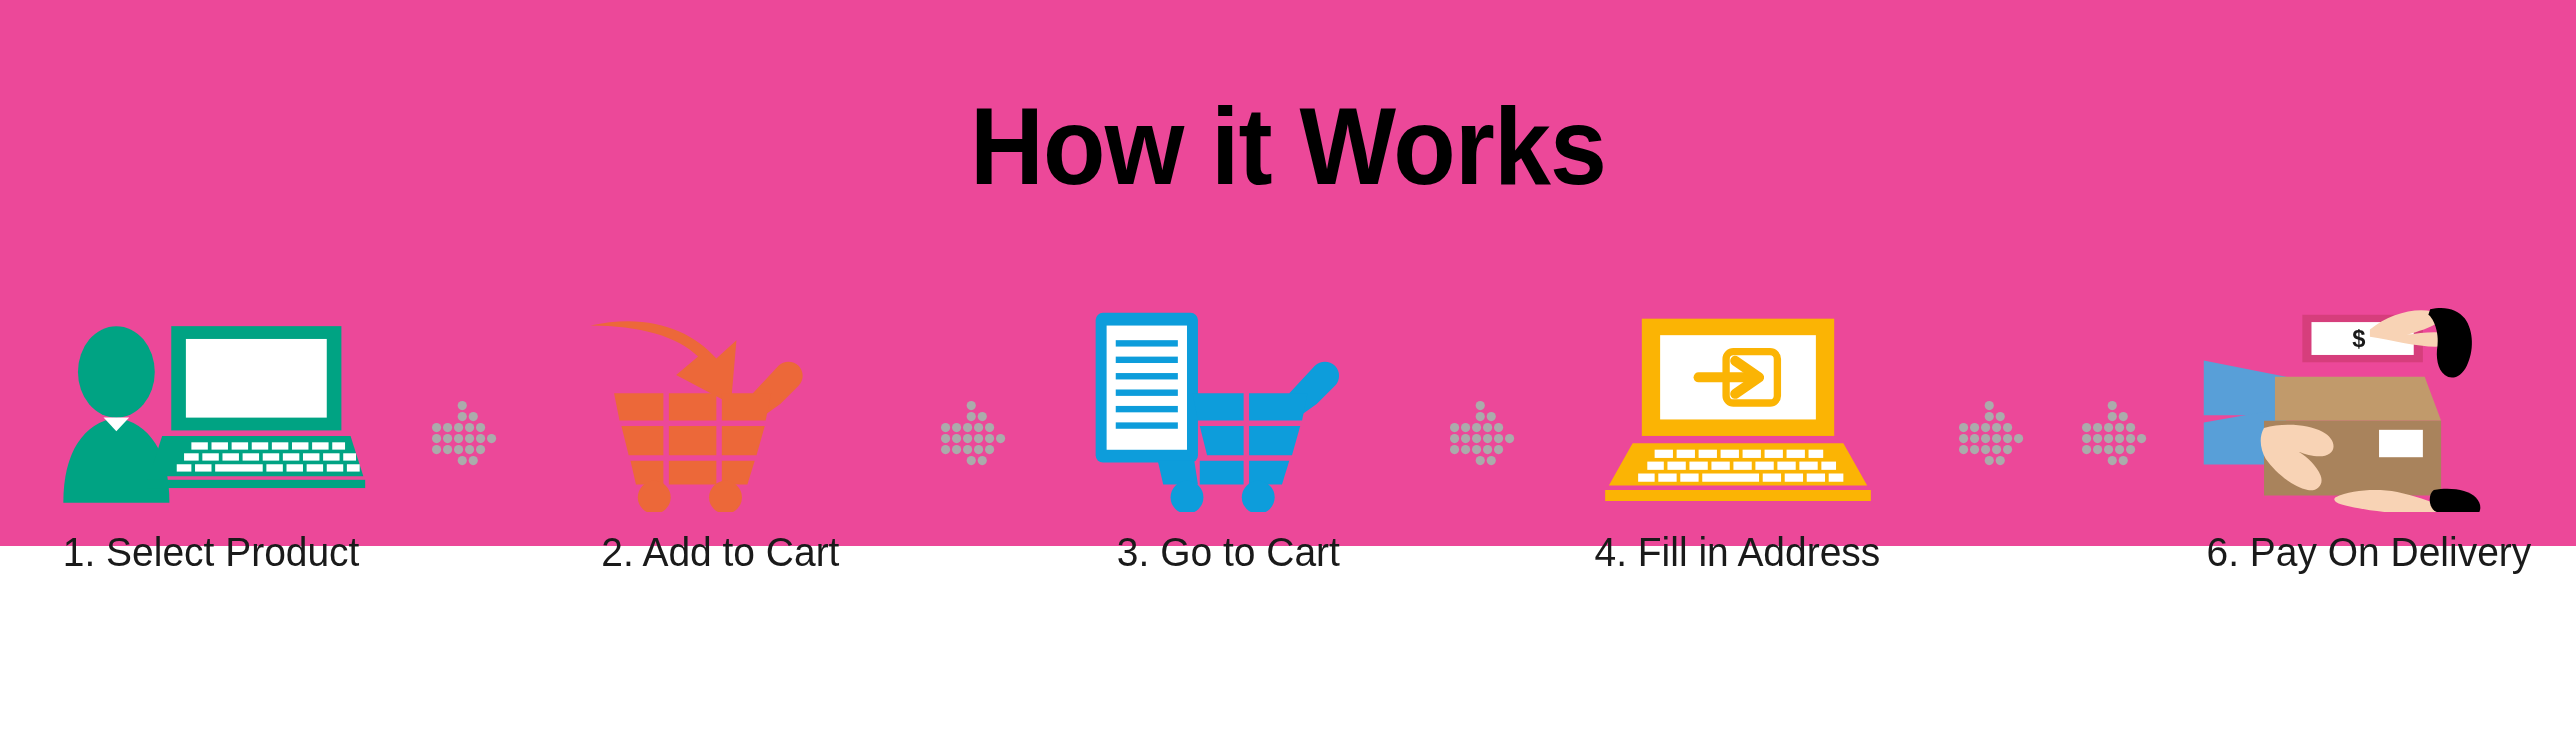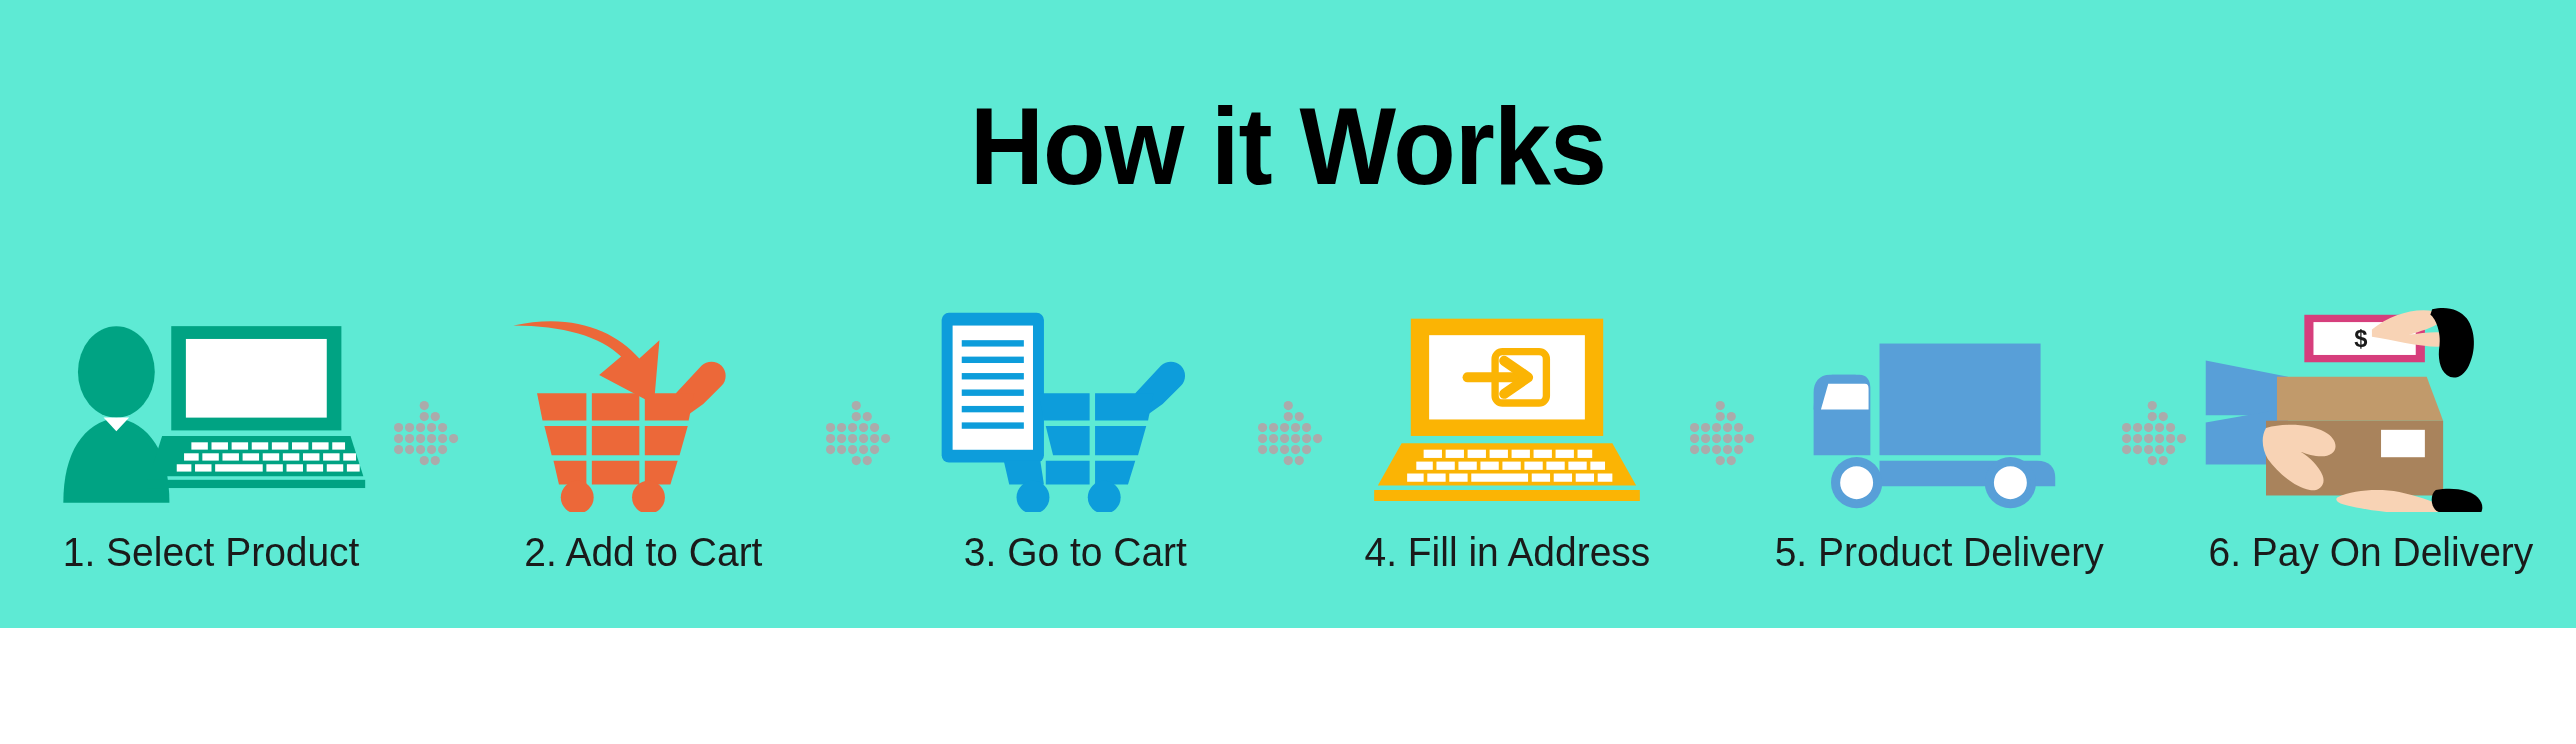--- a/index.html
+++ b/index.html
@@ -9,22 +9,22 @@
   }
   body {
     width: 2576px;
     height: 745px;
     font-family: "Liberation Sans", sans-serif;
     overflow: hidden;
   }
   .page {
     position: relative;
     width: 2576px;
-    height: 628px;
-    background: #5eead4;
+    height: 546px;
+    background: #ec4899;
   }
 
   
   .title {
     position: absolute;
     top: 91px;
     left: 0;
     width: 2576px;
     text-align: center;
     font-size: 110px;
@@ -386,43 +386,20 @@
             <circle cx="17" cy="53" r="5"></circle>
             <circle cx="29" cy="53" r="5"></circle>
             <circle cx="41" cy="53" r="5"></circle>
             <circle cx="53" cy="53" r="5"></circle>
           <circle cx="33" cy="65" r="5"></circle>
             <circle cx="45" cy="65" r="5"></circle>
         </g>
       </svg>
     </div>
 
-    <div class="step">
-      <div class="step-icon">
-        <svg width="302" height="174" viewBox="0 0 330 190">
-
-          <rect x="100" y="6" width="176" height="122" fill="#589FD8"></rect>
-
-          <path d="M28 78 C28 60 36 46 48 40 L74 40 L74 78 Z" fill="#589FD8"></path>
-          <path d="M30 40 C38 40 66 40 78 40 C86 40 90 46 90 54 L90 128 L28 128 L28 60 C28 48 34 40 46 40 Z" fill="#589FD8"></path>
-
-          <path d="M44 50 L84 50 C87 50 88 52 88 55 L88 78 L36 78 Z" fill="#ffffff"></path>
-
-          <path d="M100 134 L272 134 C286 134 292 142 292 152 L292 162 L100 162 Z" fill="#589FD8"></path>
-
-          <circle cx="75" cy="158" r="28" fill="#589FD8"></circle>
-          <circle cx="75" cy="158" r="20" fill="#ffffff"></circle>
-          <circle cx="75" cy="158" r="20" fill="none" stroke="#589FD8" stroke-width="4"></circle>
-          <circle cx="243" cy="158" r="28" fill="#589FD8"></circle>
-          <circle cx="243" cy="158" r="20" fill="#ffffff"></circle>
-          <circle cx="243" cy="158" r="20" fill="none" stroke="#589FD8" stroke-width="4"></circle>
-        </svg>
-      </div>
-      <div class="step-label">5. Product Delivery</div>
-    </div>
 
     <div class="arrow-sep">
       <svg class="dot-arrow" width="66" height="66" viewBox="0 0 72 72">
         <g fill="#ABABAB">
           <circle cx="33" cy="5" r="5"></circle>
           <circle cx="33" cy="17" r="5"></circle>
             <circle cx="45" cy="17" r="5"></circle>
           <circle cx="5" cy="29" r="5"></circle>
             <circle cx="17" cy="29" r="5"></circle>
             <circle cx="29" cy="29" r="5"></circle>

